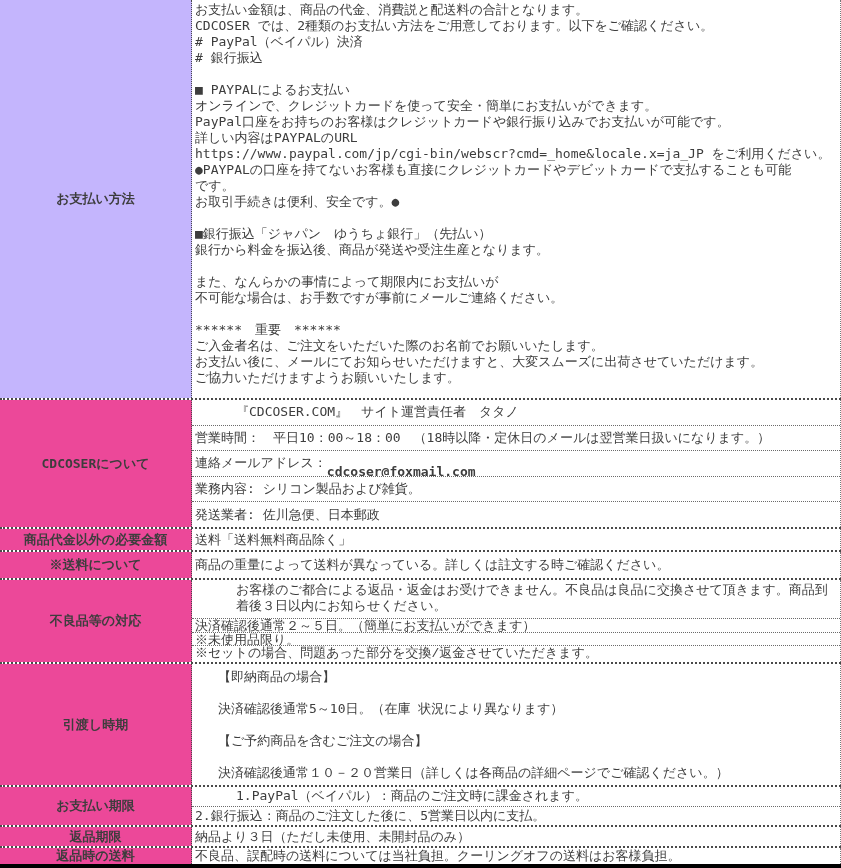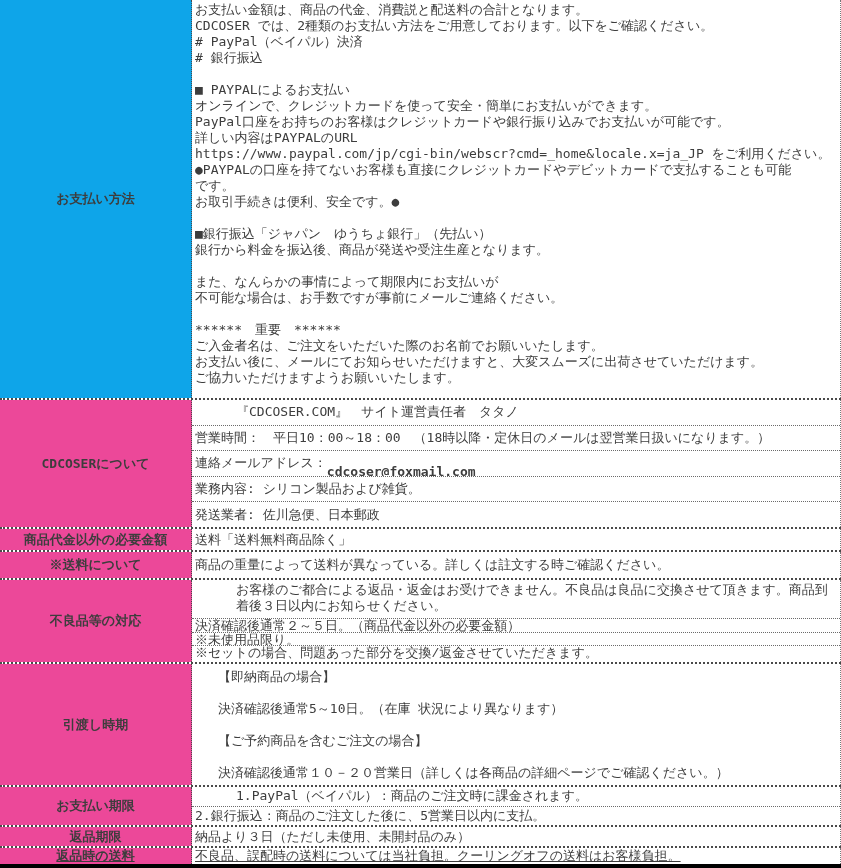--- a/index.html
+++ b/index.html
@@ -24,21 +24,21 @@
     background: #ec4899;
     border-right: 1px dotted #4a4a4a;
     display: flex;
     align-items: center;
     justify-content: center;
     font-weight: bold;
     text-align: center;
     padding: 0 4px;
     overflow: hidden;
   }
-  .row1 .hcell { background: #0ea5e9; }
+  .row1 .hcell { background: #c4b5fd; }
   .ccell {
     white-space: pre-wrap;
     line-height: 16px;
     padding: 2px 2px 0 3px;
     overflow: hidden;
     border-right: 1px dotted #777777;
   }
   .vcenter { display: flex; align-items: center; padding-top: 0; }
   .subs { display: flex; flex-direction: column; height: 100%; border-right: 1px dotted #777777; overflow: hidden; }
   .sub {
@@ -52,21 +52,21 @@
   .sub:first-child { border-top: none; padding-left: 44px; }
   .sub-cd { flex: 1; }
   .row1 { height: 398px; }
   .row2 { height: 129px; }
   .row3 { height: 23px; }
   .row4 { height: 28px; }
   .row5 { height: 84px; }
   .row6 { height: 123px; }
   .row7 { height: 40px; }
   .row8 { height: 21px; }
-  .row9 { height: 18px; text-decoration: underline; }
+  .row9 { height: 18px; }
   .s5a { height: 39px; line-height: 16px; align-items: flex-start; padding-top: 2px; }
   .s5b { height: 14px; line-height: 13px; }
   .s5c { height: 14px; line-height: 13px; }
   .s5d { height: 17px; line-height: 14px; font-family: Liberation Mono, monospace; }
   .s7  { height: 20px; line-height: 14px; }
   .row6 .ccell { padding-top: 5px; padding-left: 26px; }
   b.email { font-weight: bold; margin-top: 16px; }
 </style>
 </head>
 <body>
@@ -120,21 +120,21 @@
   <div class="row row4">
     <div class="hcell">※送料について</div>
     <div class="ccell vcenter">商品の重量によって送料が異なっている。詳しくは註文する時ご確認ください。</div>
   </div>
 
   <div class="row row5">
     <div class="hcell">不良品等の対応</div>
     <div class="subs">
       <div class="sub s5a">お客様のご都合による返品・返金はお受けできません。不良品は良品に交換させて頂きます。商品到
 着後３日以内にお知らせください。</div>
-      <div class="sub s5b">決済確認後通常２～５日。（商品代金以外の必要金額）</div>
+      <div class="sub s5b">決済確認後通常２～５日。（簡単にお支払いができます）</div>
       <div class="sub s5c">※未使用品限り。</div>
       <div class="sub s5d">※セットの場合、問題あった部分を交換/返金させていただきます。</div>
     </div>
   </div>
 
   <div class="row row6">
     <div class="hcell">引渡し時期</div>
     <div class="ccell">【即納商品の場合】
 
 決済確認後通常5～10日。（在庫 状況により異なります）

